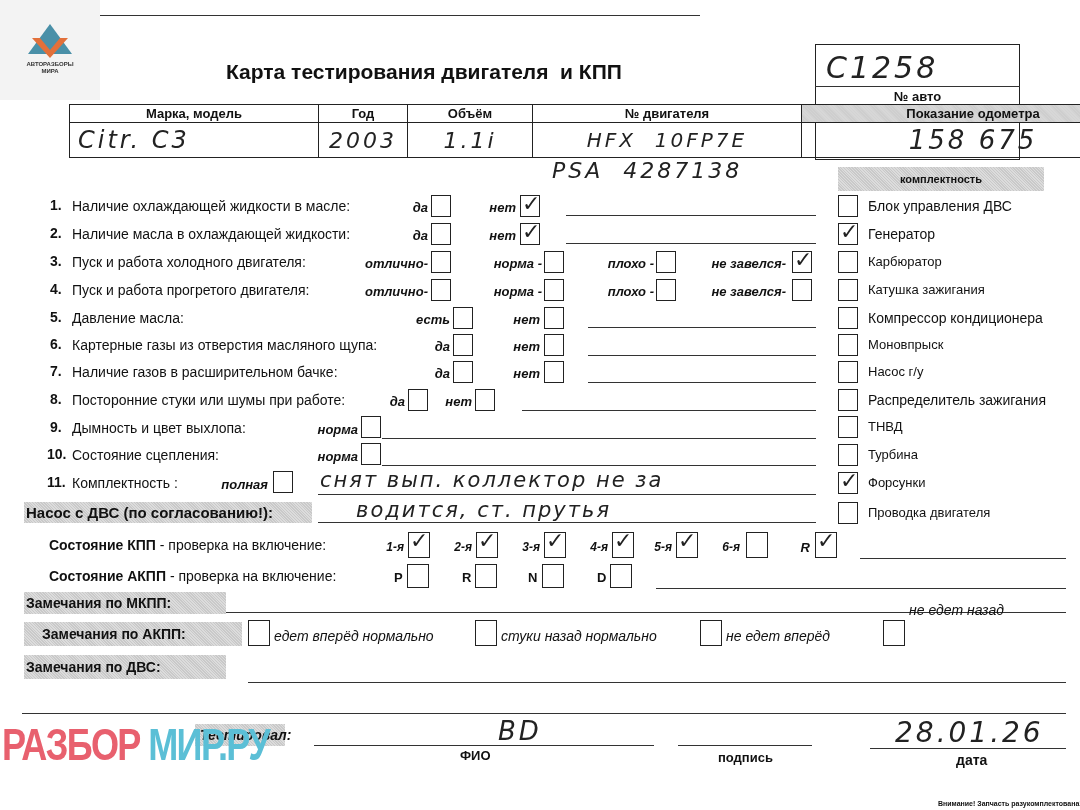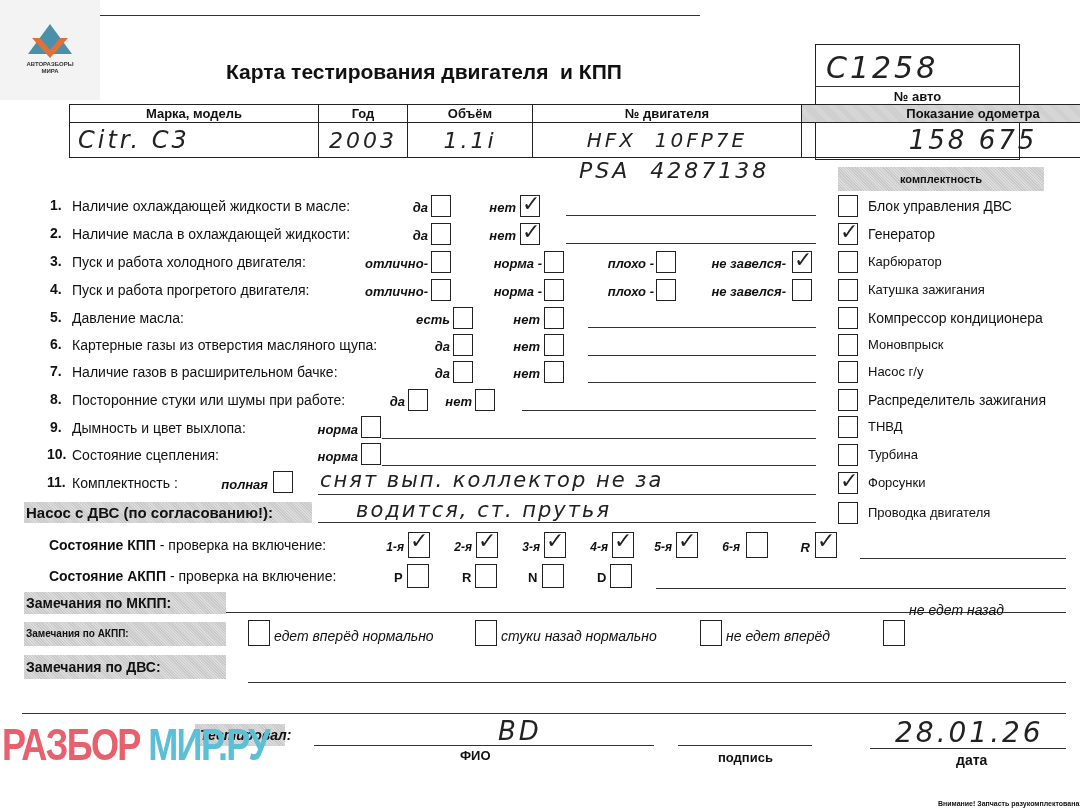--- a/index.html
+++ b/index.html
@@ -55,21 +55,21 @@
   </tr>
   <tr style="height:35px;">
     <td class="hand" style="text-align:left;padding-left:8px;font-size:24px;">Citr. C3</td>
     <td class="hand" style="font-size:22px;">2003</td>
     <td class="hand" style="font-size:22px;">1.1i</td>
     <td class="hand" style="font-size:20px;white-space:pre;border-radius:14px;">HFX  10FP7E</td>
     <td class="hand" style="font-size:26px;">158 675</td>
   </tr>
 </tbody>
   </table>
-<div class="abs hand" style="left:579px;top:158px;font-size:22px;white-space:pre;">PSA  4287138</div>
+<div class="abs hand" style="left:552px;top:158px;font-size:22px;white-space:pre;">PSA  4287138</div>
 
 <div class="abs gray bold" style="left:838px;top:167px;width:206px;height:24px;line-height:24px;text-align:center;font-size:11px;">комплектность</div>
 
 <div id="checks"></div>
 
 <div class="lbl bold" style="left:50px;top:197px;">1.</div>
 <div class="lbl" style="left:72px;top:198px;">Наличие охлаждающей жидкости в масле:</div>
 <div class="opt" style="left:400px;width:28px;top:200px;">да</div>
 <div class="box" style="left:431px;top:195px;"></div>
 <div class="opt" style="left:480px;width:36px;top:200px;">нет</div>
@@ -260,21 +260,21 @@
 <div class="box" style="left:475px;top:564px;width:22px;height:24px;"></div>
 <div class="lbl bold" style="left:528px;top:570px;font-size:13px;">N</div>
 <div class="box" style="left:542px;top:564px;width:22px;height:24px;"></div>
 <div class="lbl bold" style="left:597px;top:570px;font-size:13px;">D</div>
 <div class="box" style="left:610px;top:564px;width:22px;height:24px;"></div>
 <div class="line" style="left:656px;top:588px;width:410px;"></div>
 
 <div class="abs gray bold" style="left:24px;top:592px;width:200px;height:22px;line-height:22px;font-size:14px;padding-left:2px;">Замечания по МКПП:</div>
 <div class="line" style="left:226px;top:612px;width:840px;"></div>
 
-<div class="abs gray bold" style="left:24px;top:622px;width:200px;height:24px;line-height:24px;font-size:10px;padding-left:2px;">Замечания по АКПП:</div>
+<div class="abs gray bold" style="left:24px;top:622px;width:200px;height:24px;line-height:24px;font-size:14px;padding-left:18px;">Замечания по АКПП:</div>
 <div class="box" style="left:248px;top:620px;width:22px;height:26px;"></div>
 <div class="lbl" style="left:274px;top:628px;font-style:italic;font-size:14px;">едет вперёд нормально</div>
 <div class="box" style="left:475px;top:620px;width:22px;height:26px;"></div>
 <div class="lbl" style="left:501px;top:628px;font-style:italic;font-size:14px;">стуки назад нормально</div>
 <div class="box" style="left:700px;top:620px;width:22px;height:26px;"></div>
 <div class="lbl" style="left:726px;top:628px;font-style:italic;font-size:14px;">не едет вперёд</div>
 <div class="box" style="left:883px;top:620px;width:22px;height:26px;"></div>
 <div class="lbl" style="left:909px;top:602px;font-style:italic;font-size:14px;">не едет назад</div>
 
 <div class="abs gray bold" style="left:24px;top:655px;width:200px;height:24px;line-height:24px;font-size:14px;padding-left:2px;">Замечания по ДВС:</div>

